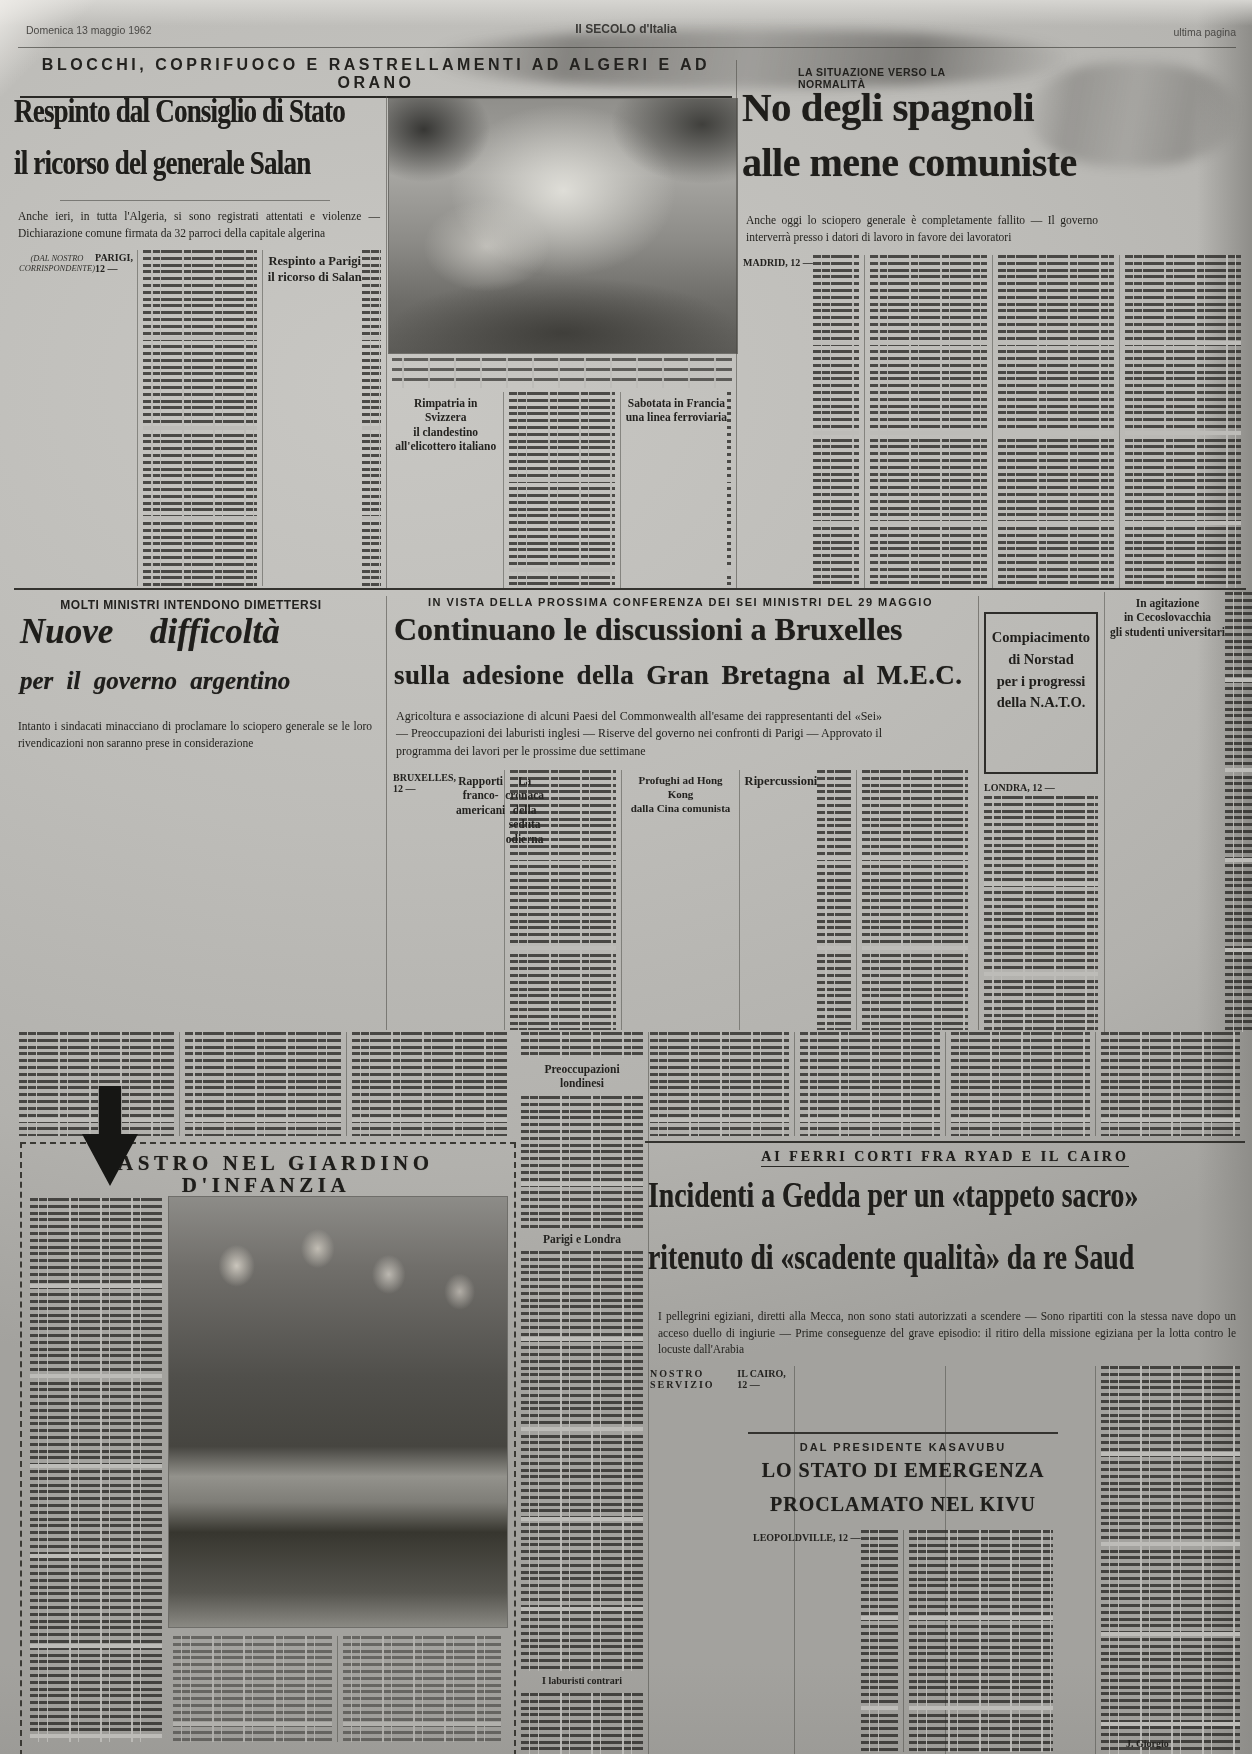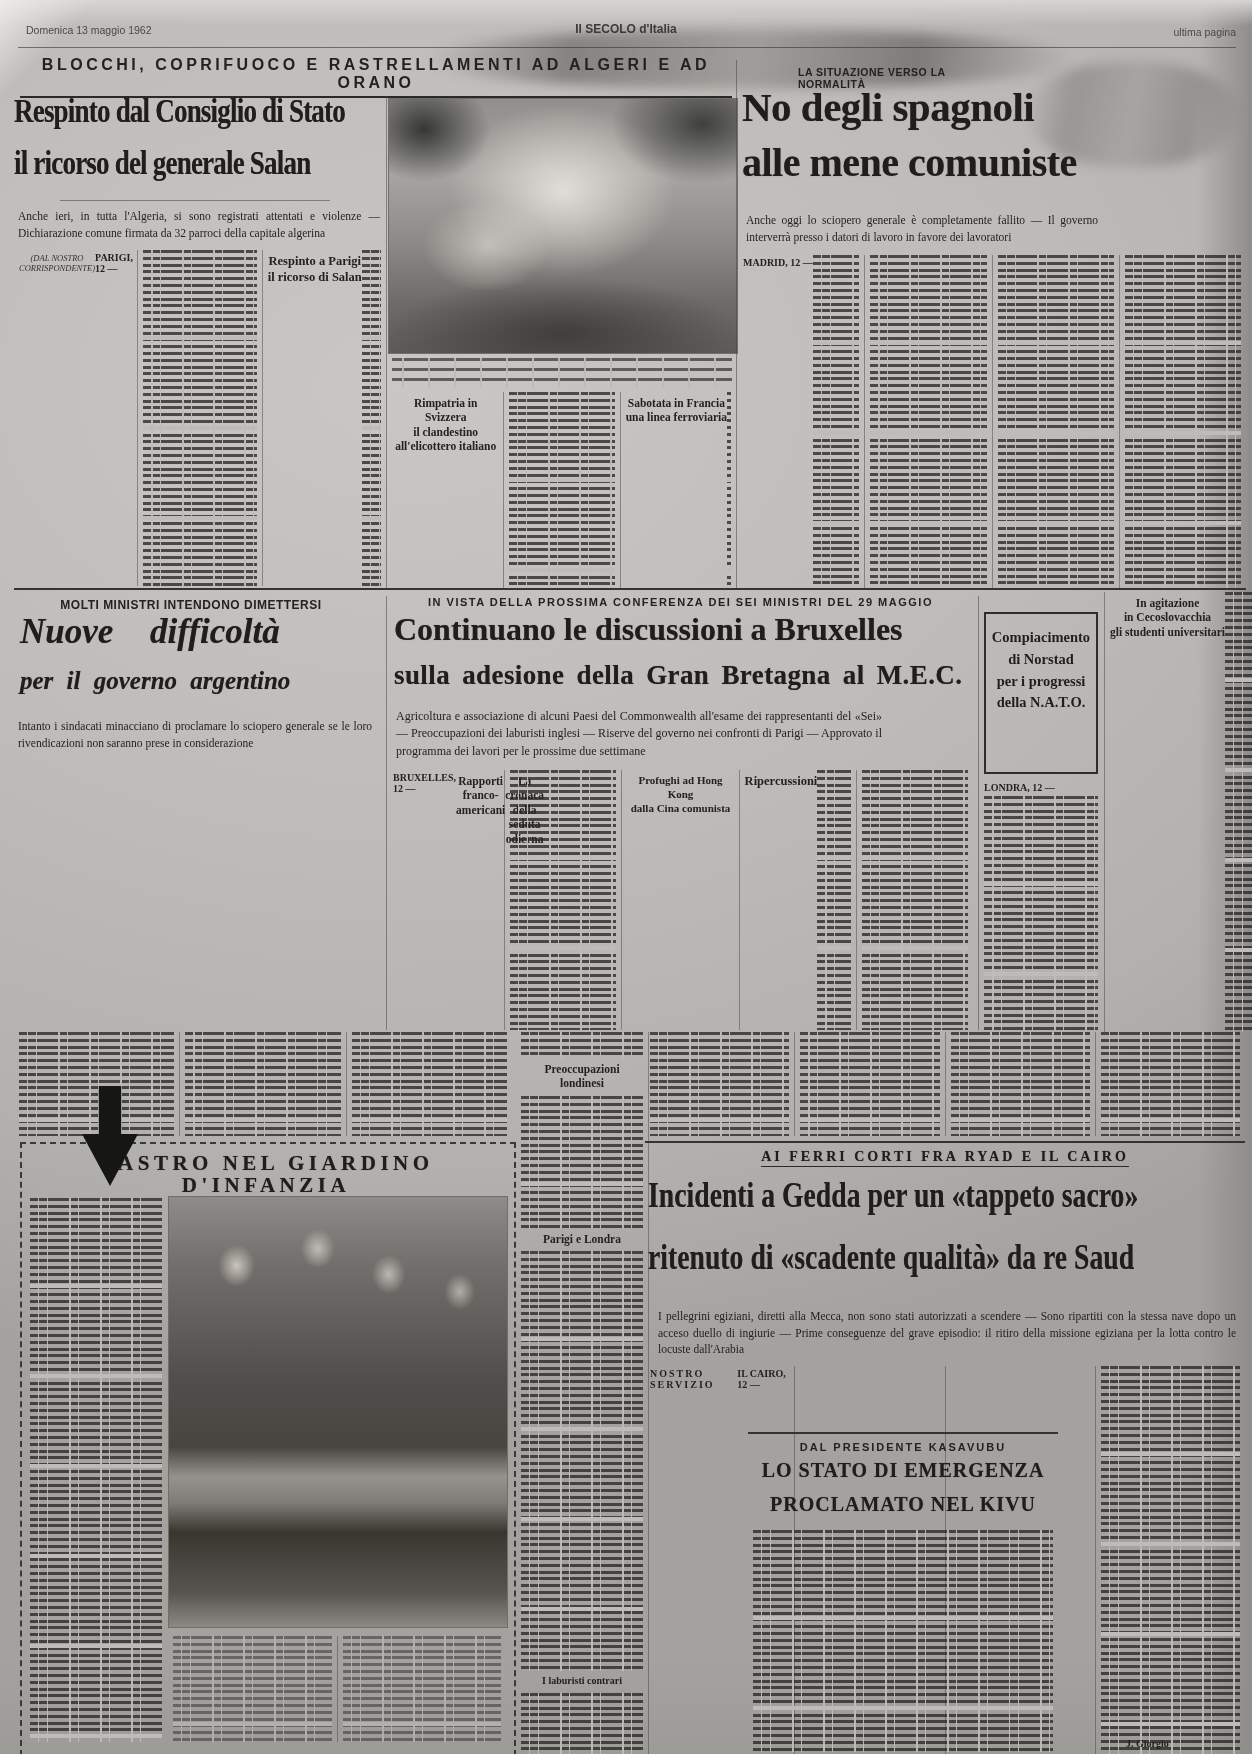--- a/index.html
+++ b/index.html
@@ -265,19 +265,23 @@
         <div class="gk"></div>
       </div>
   </div>
 
   <div class="abs hr" style="left:748px;top:1432px;width:310px;height:2px"></div>
   <div class="abs kick ksub" style="left:760px;top:1441px;width:286px;text-align:center;letter-spacing:2px">DAL PRESIDENTE KASAVUBU</div>
   <div class="abs hl" style="left:750px;top:1460px;width:306px;font-size:20px;text-align:center;letter-spacing:1px">LO STATO DI EMERGENZA</div>
   <div class="abs hl" style="left:750px;top:1494px;width:306px;font-size:20px;text-align:center;letter-spacing:1px">PROCLAMATO NEL KIVU</div>
   <div class="abs cols" style="left:748px;top:1530px;width:310px;height:222px">
     <div class="col">
+      <div class="dl">LEOPOLDVILLE, 12 —</div>
+      <div class="gk"></div>
+    </div>
+    <div class="col">
         <div class="gk"></div>
       </div>
   </div>
 
   <div class="abs dl" style="left:1126px;top:1736px;width:108px;text-align:left">J. Giorgio</div>
 
 </div>
 
 </body></html>

